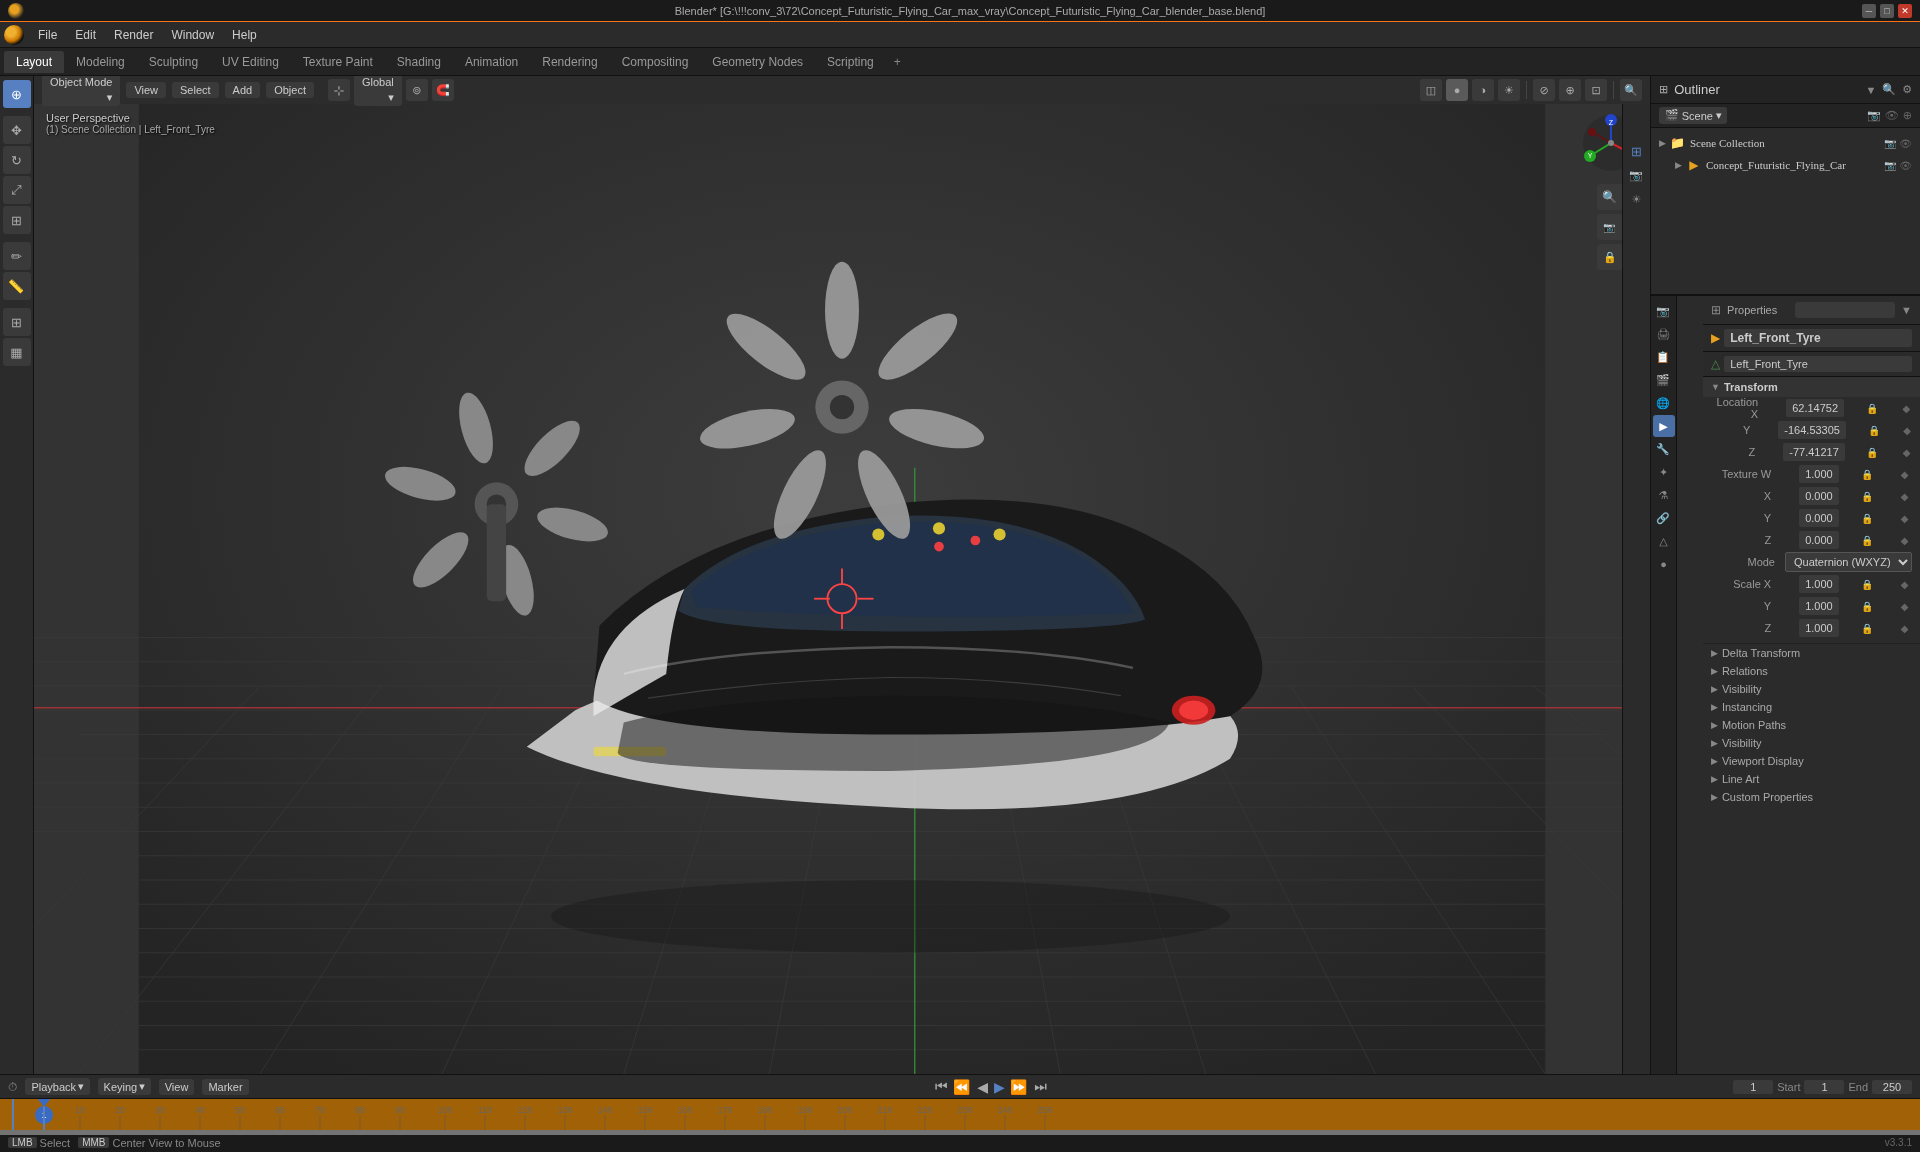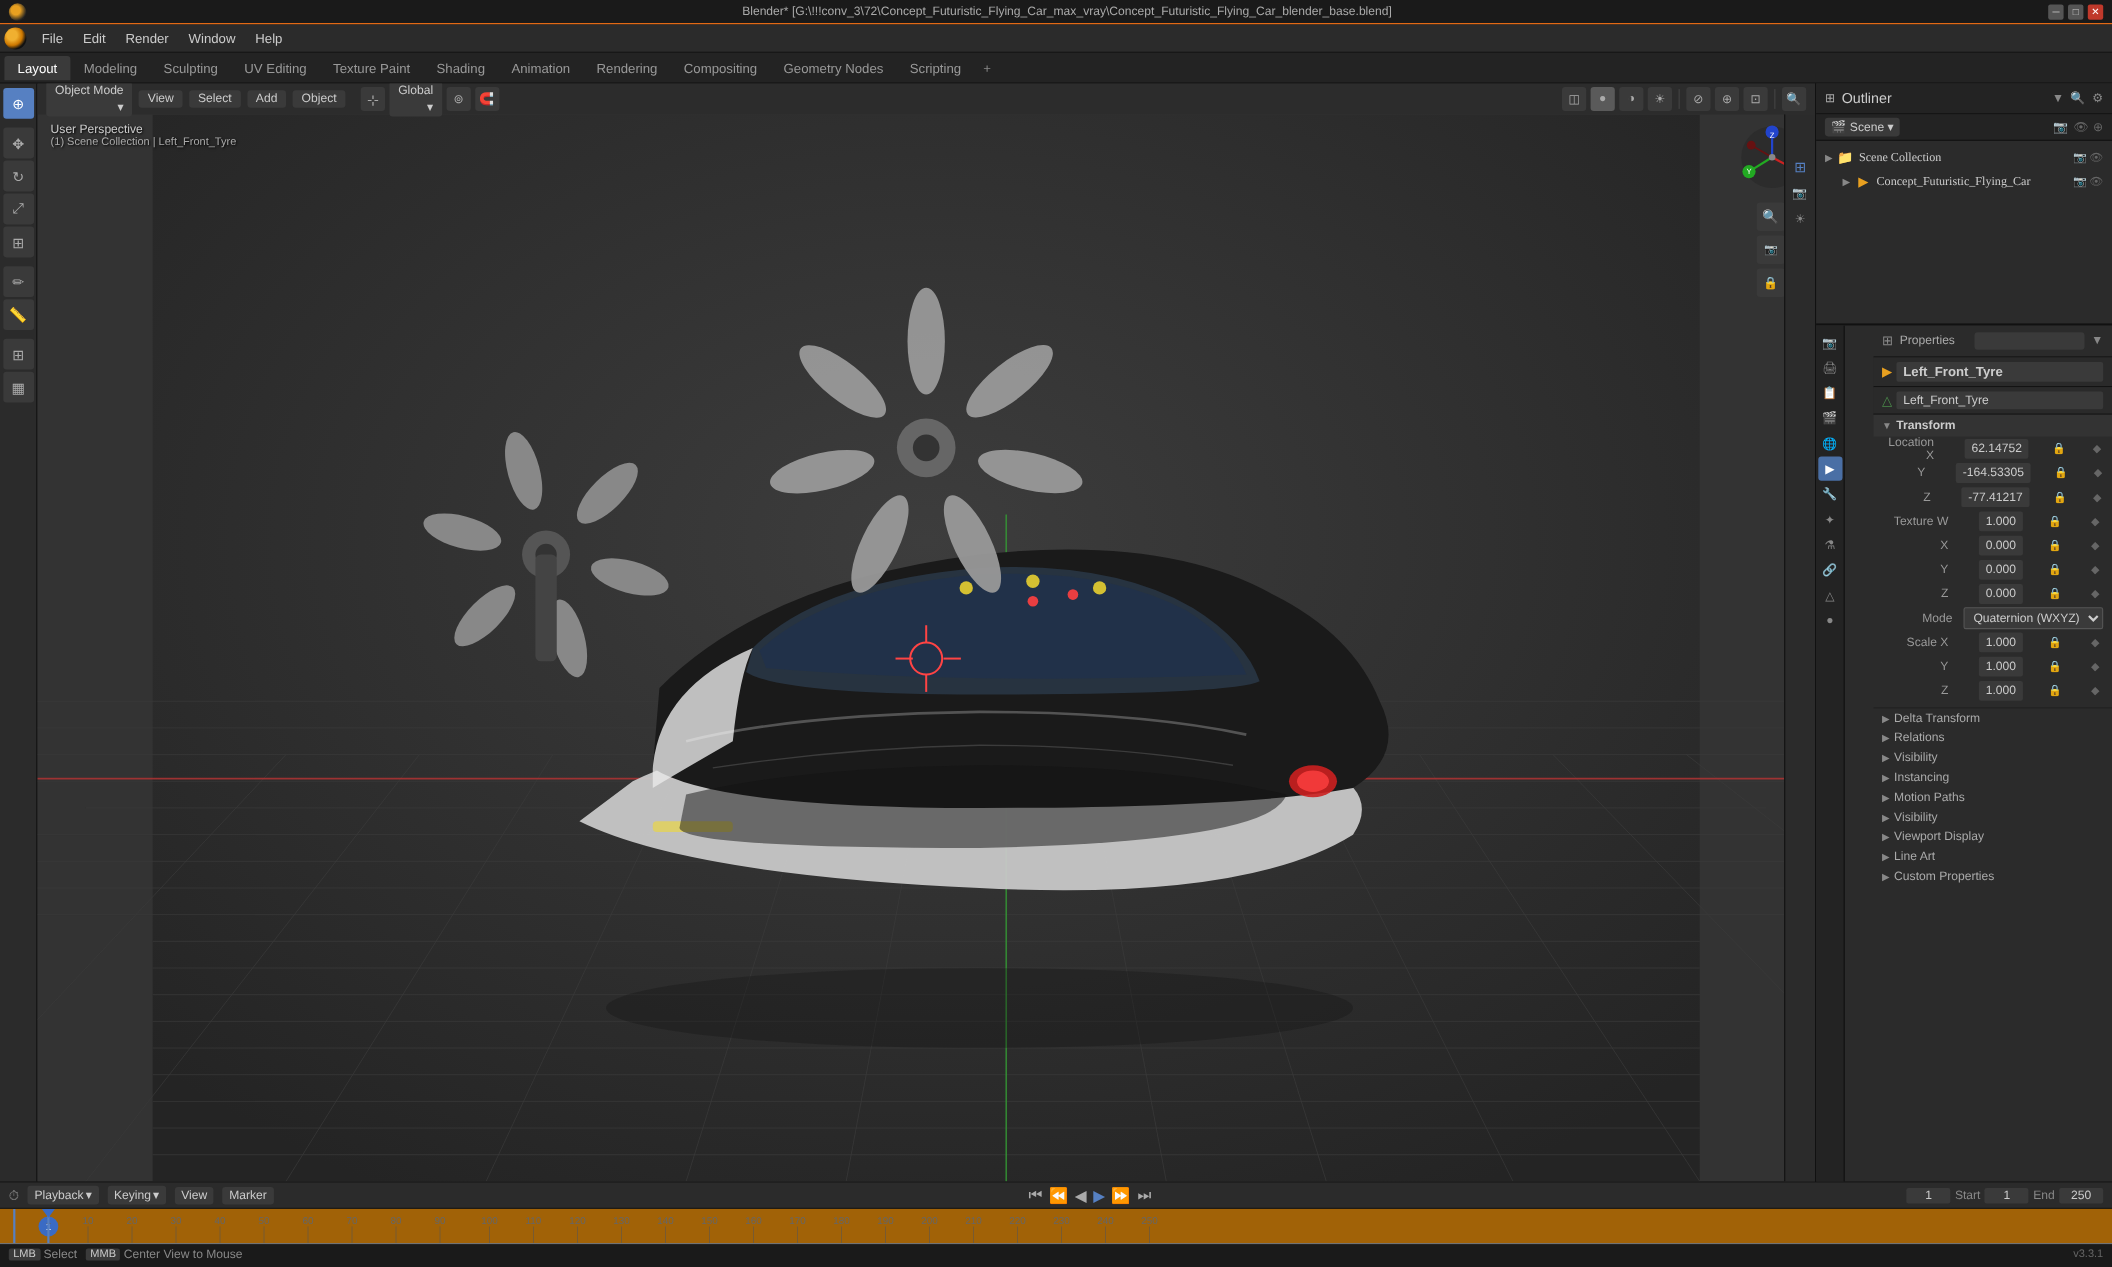--- a/index.html
+++ b/index.html
@@ -476,21 +476,21 @@
       left: 12px;
       display: flex; align-items: center; justify-content: center;
       font-size: 9px;
       color: #fff;
     }
 
     
     #status-bar {
       height: 20px;
       background: #1a1a1a;
-      border-top: 1px solid #737373;
+      border-top: 5px solid #737373;
       display: flex;
       align-items: center;
       padding: 0 8px;
       gap: 8px;
     }
     .status-item {
       font-size: 11px;
       color: #888;
       display: flex; align-items: center; gap: 3px;
     }

